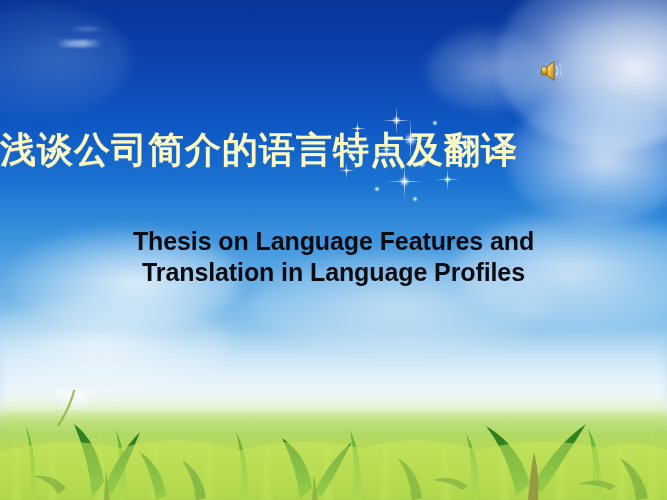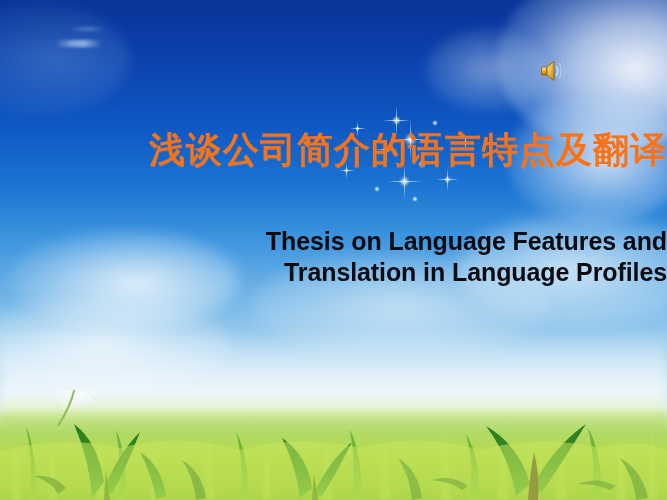--- a/index.html
+++ b/index.html
@@ -166,35 +166,35 @@
       rgba(255,255,255,0) 100%);
     filter: blur(1.6px);
     pointer-events: none;
   }
 
   
   .title {
     position: absolute;
     left: 0; top: 126px;
     width: 667px;
-    text-align: right;
+    text-align: left;
     font-family: "DejaVu Sans", "Liberation Sans", sans-serif;
     font-size: 36px;
     font-weight: 700;
     letter-spacing: 1px;
-    color: #f97316;
+    color: #fef9c3;
     line-height: 48px;
     text-shadow: 0 1px 0 rgba(255,255,255,0.10);
     white-space: nowrap;
   }
   .subtitle {
     position: absolute;
     left: 0; top: 226px;
     width: 667px;
-    text-align: right;
+    text-align: center;
     font-family: "Liberation Sans", sans-serif;
     font-size: 25px;
     font-weight: 700;
     color: #0a0b10;
     line-height: 31px;
     letter-spacing: -0.1px;
   }
   .subtitle .ln { display: block; }
 
   

